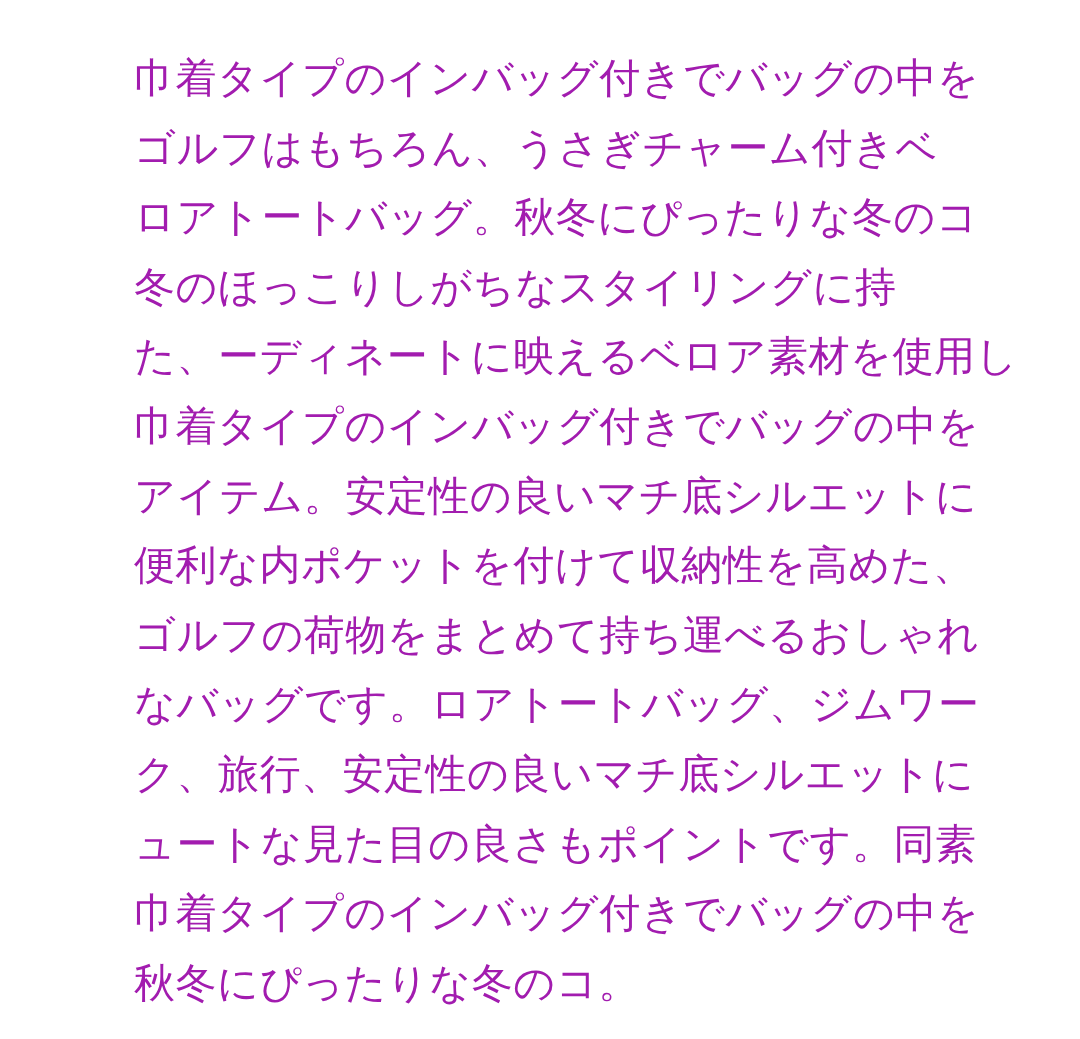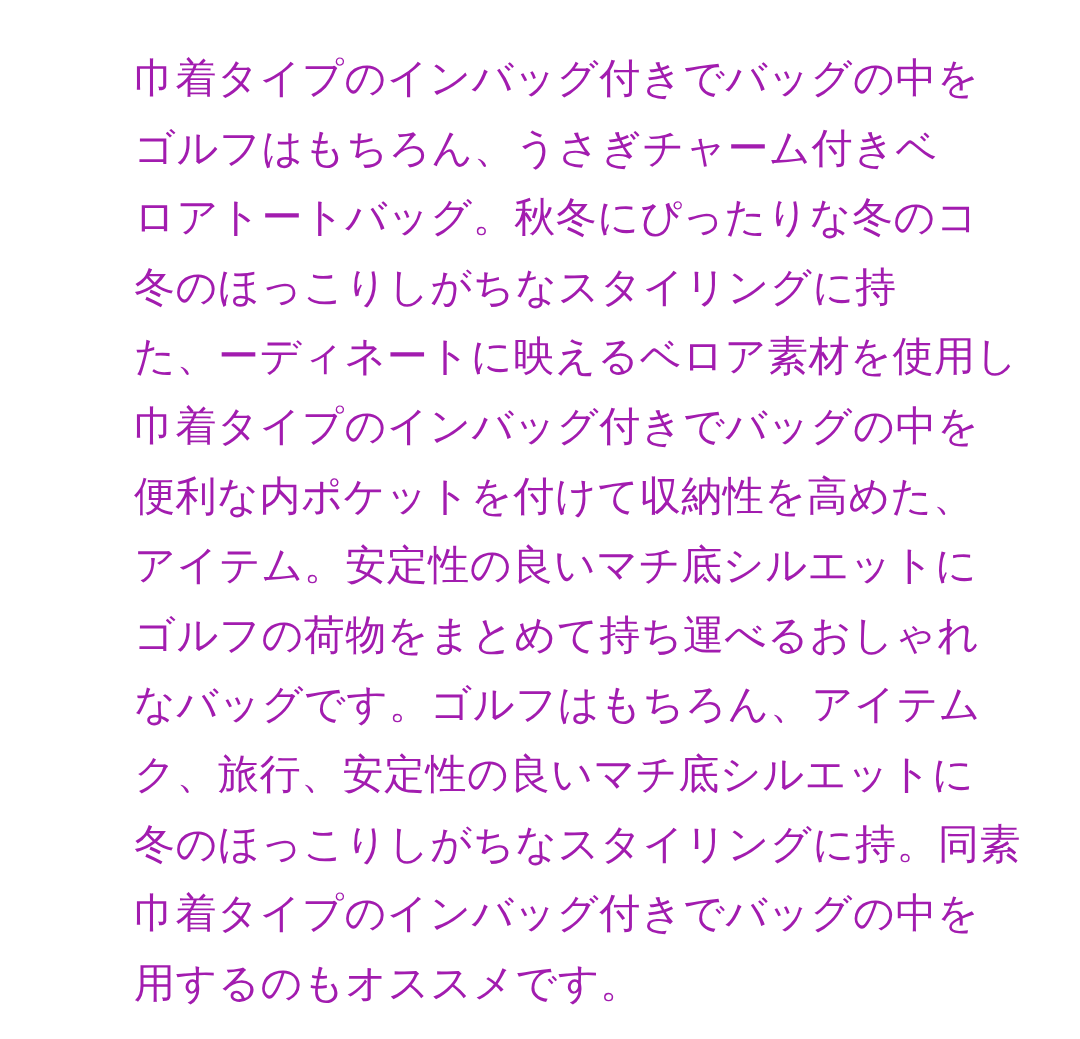--- a/index.html
+++ b/index.html
@@ -33,21 +33,21 @@
 </head>
 <body>
 
 <div class="description-block">
   <span class="description-line">巾着タイプのインバッグ付きでバッグの中を</span>
   <span class="description-line">ゴルフはもちろん、うさぎチャーム付きベ</span>
   <span class="description-line">ロアトートバッグ。秋冬にぴったりな冬のコ</span>
   <span class="description-line">冬のほっこりしがちなスタイリングに持</span>
   <span class="description-line">た、ーディネートに映えるベロア素材を使用し</span>
   <span class="description-line">巾着タイプのインバッグ付きでバッグの中を</span>
+  <span class="description-line">アイテム。安定性の良いマチ底シルエットに</span>
   <span class="description-line">便利な内ポケットを付けて収納性を高めた、</span>
-  <span class="description-line">アイテム。安定性の良いマチ底シルエットに</span>
   <span class="description-line">ゴルフの荷物をまとめて持ち運べるおしゃれ</span>
-  <span class="description-line">なバッグです。ゴルフはもちろん、アイテム</span>
+  <span class="description-line">なバッグです。ロアトートバッグ、ジムワー</span>
   <span class="description-line">ク、旅行、安定性の良いマチ底シルエットに</span>
-  <span class="description-line">冬のほっこりしがちなスタイリングに持。同素</span>
+  <span class="description-line">ュートな見た目の良さもポイントです。同素</span>
   <span class="description-line">巾着タイプのインバッグ付きでバッグの中を</span>
-  <span class="description-line">用するのもオススメです。</span>
+  <span class="description-line">秋冬にぴったりな冬のコ。</span>
 </div>
 
 </body></html>

